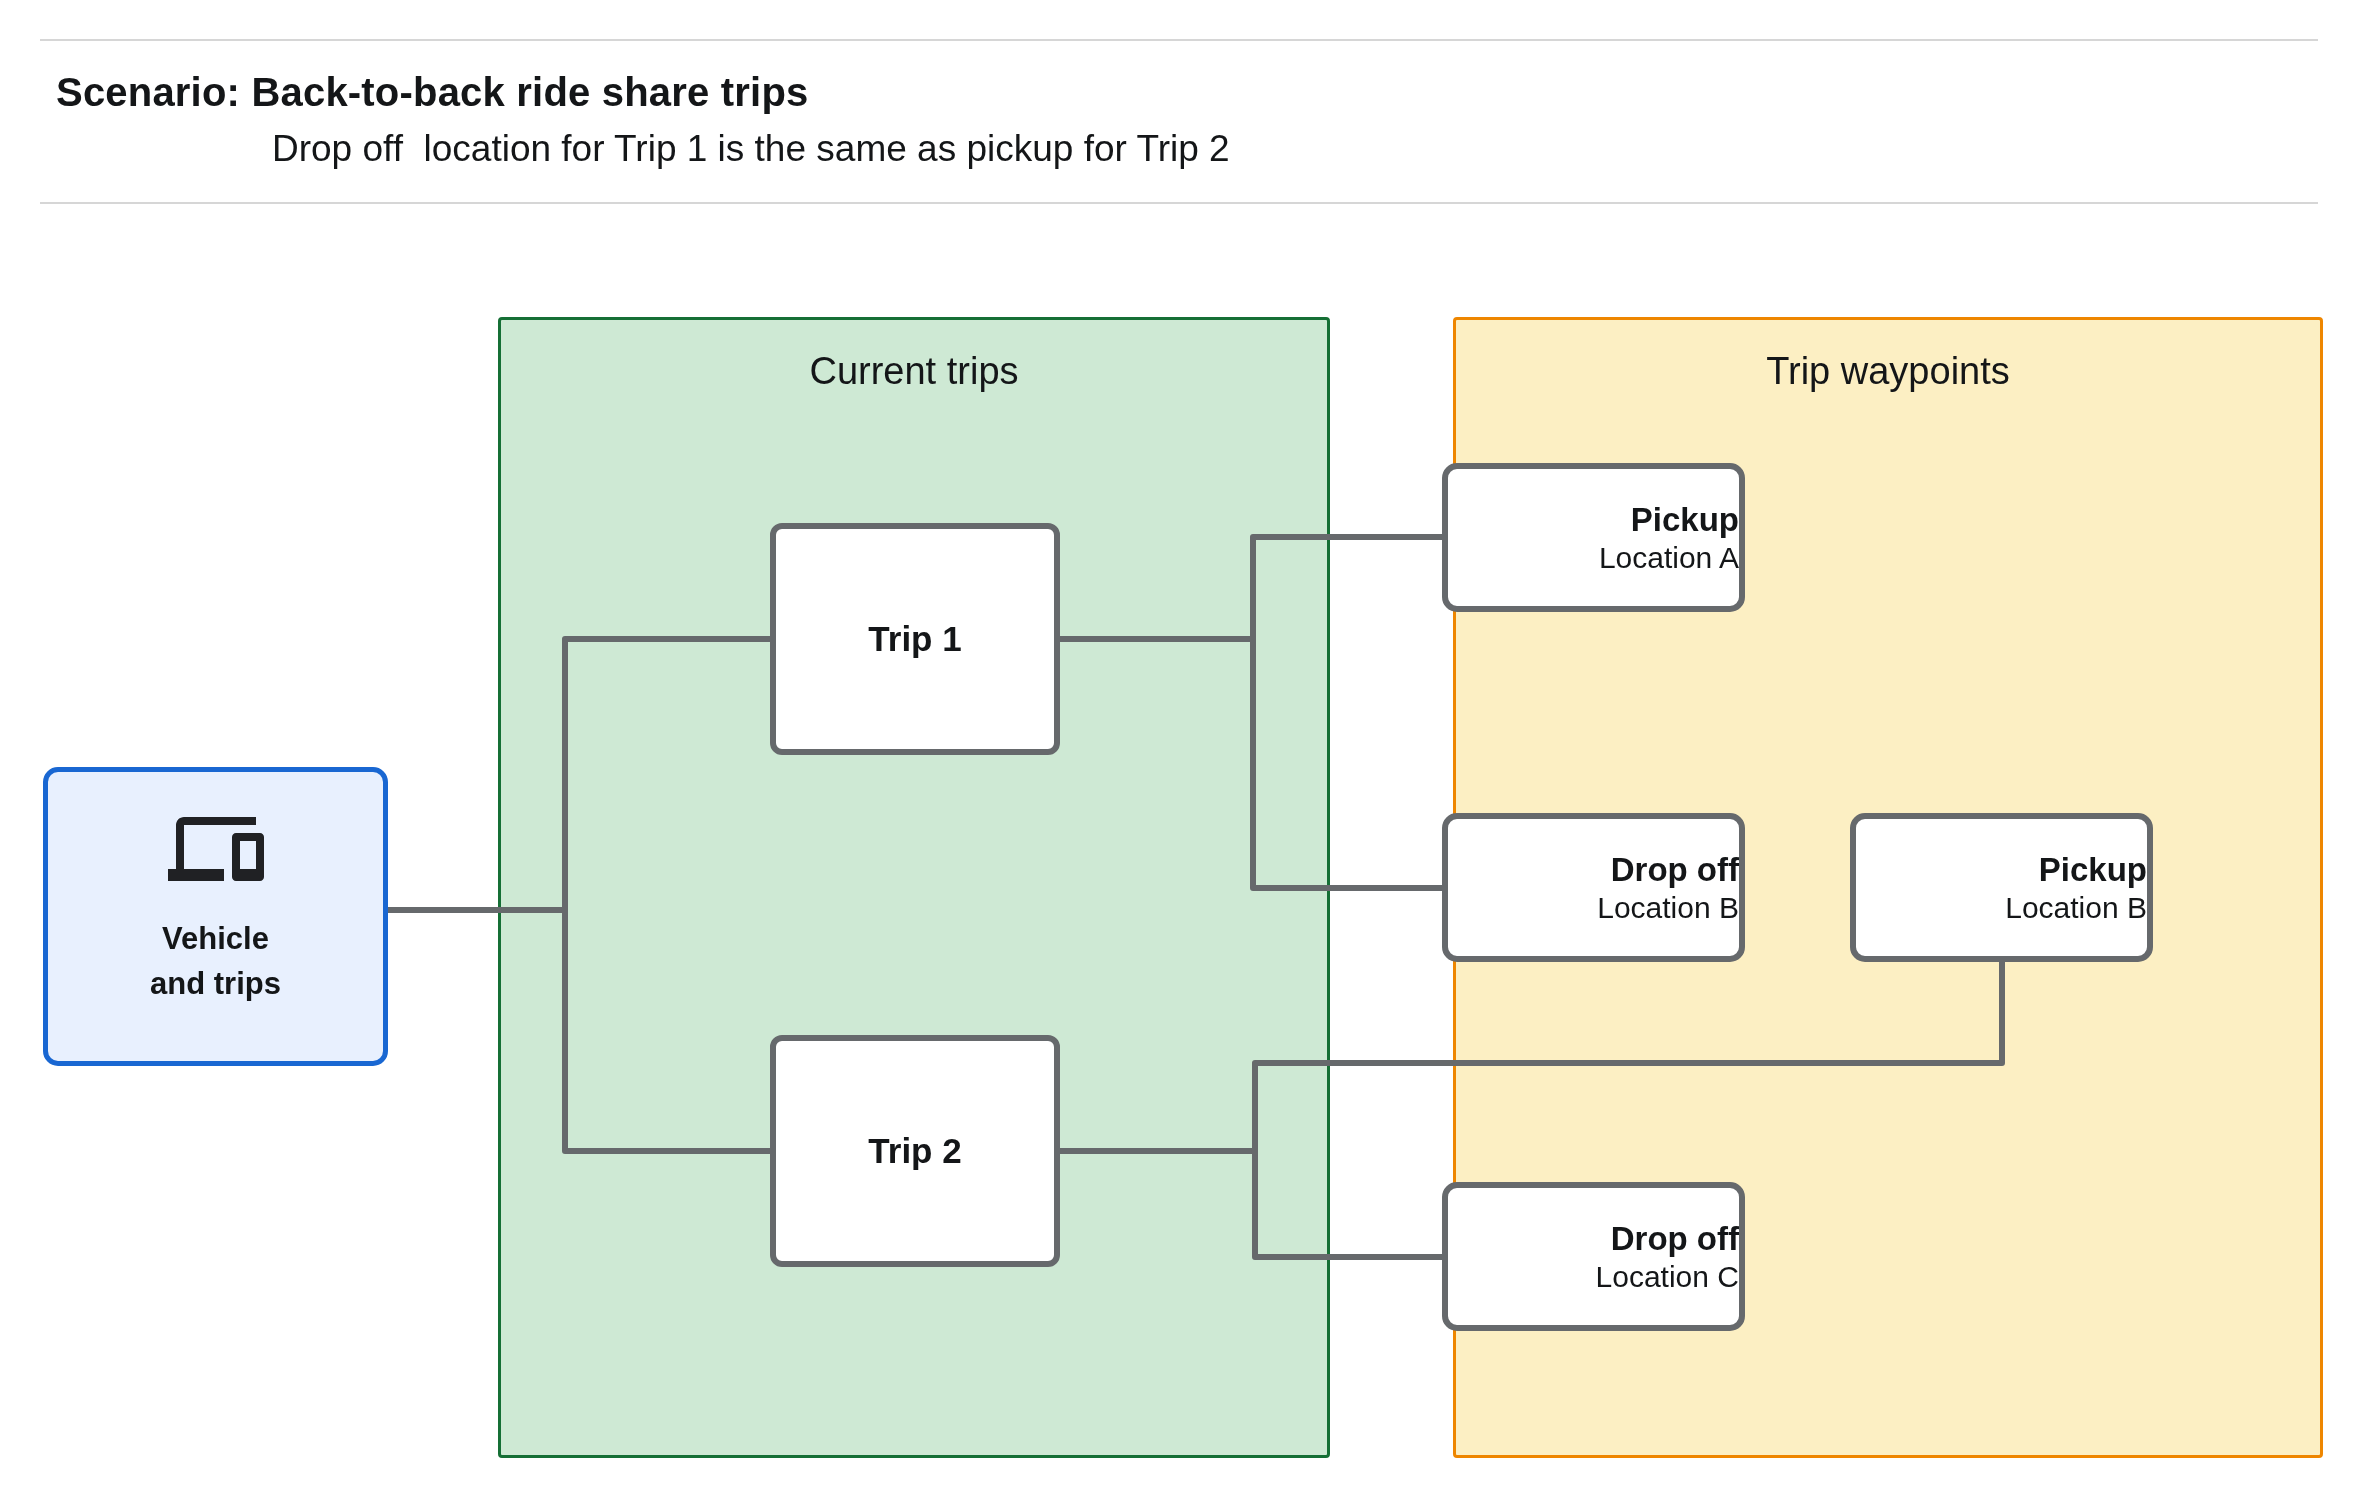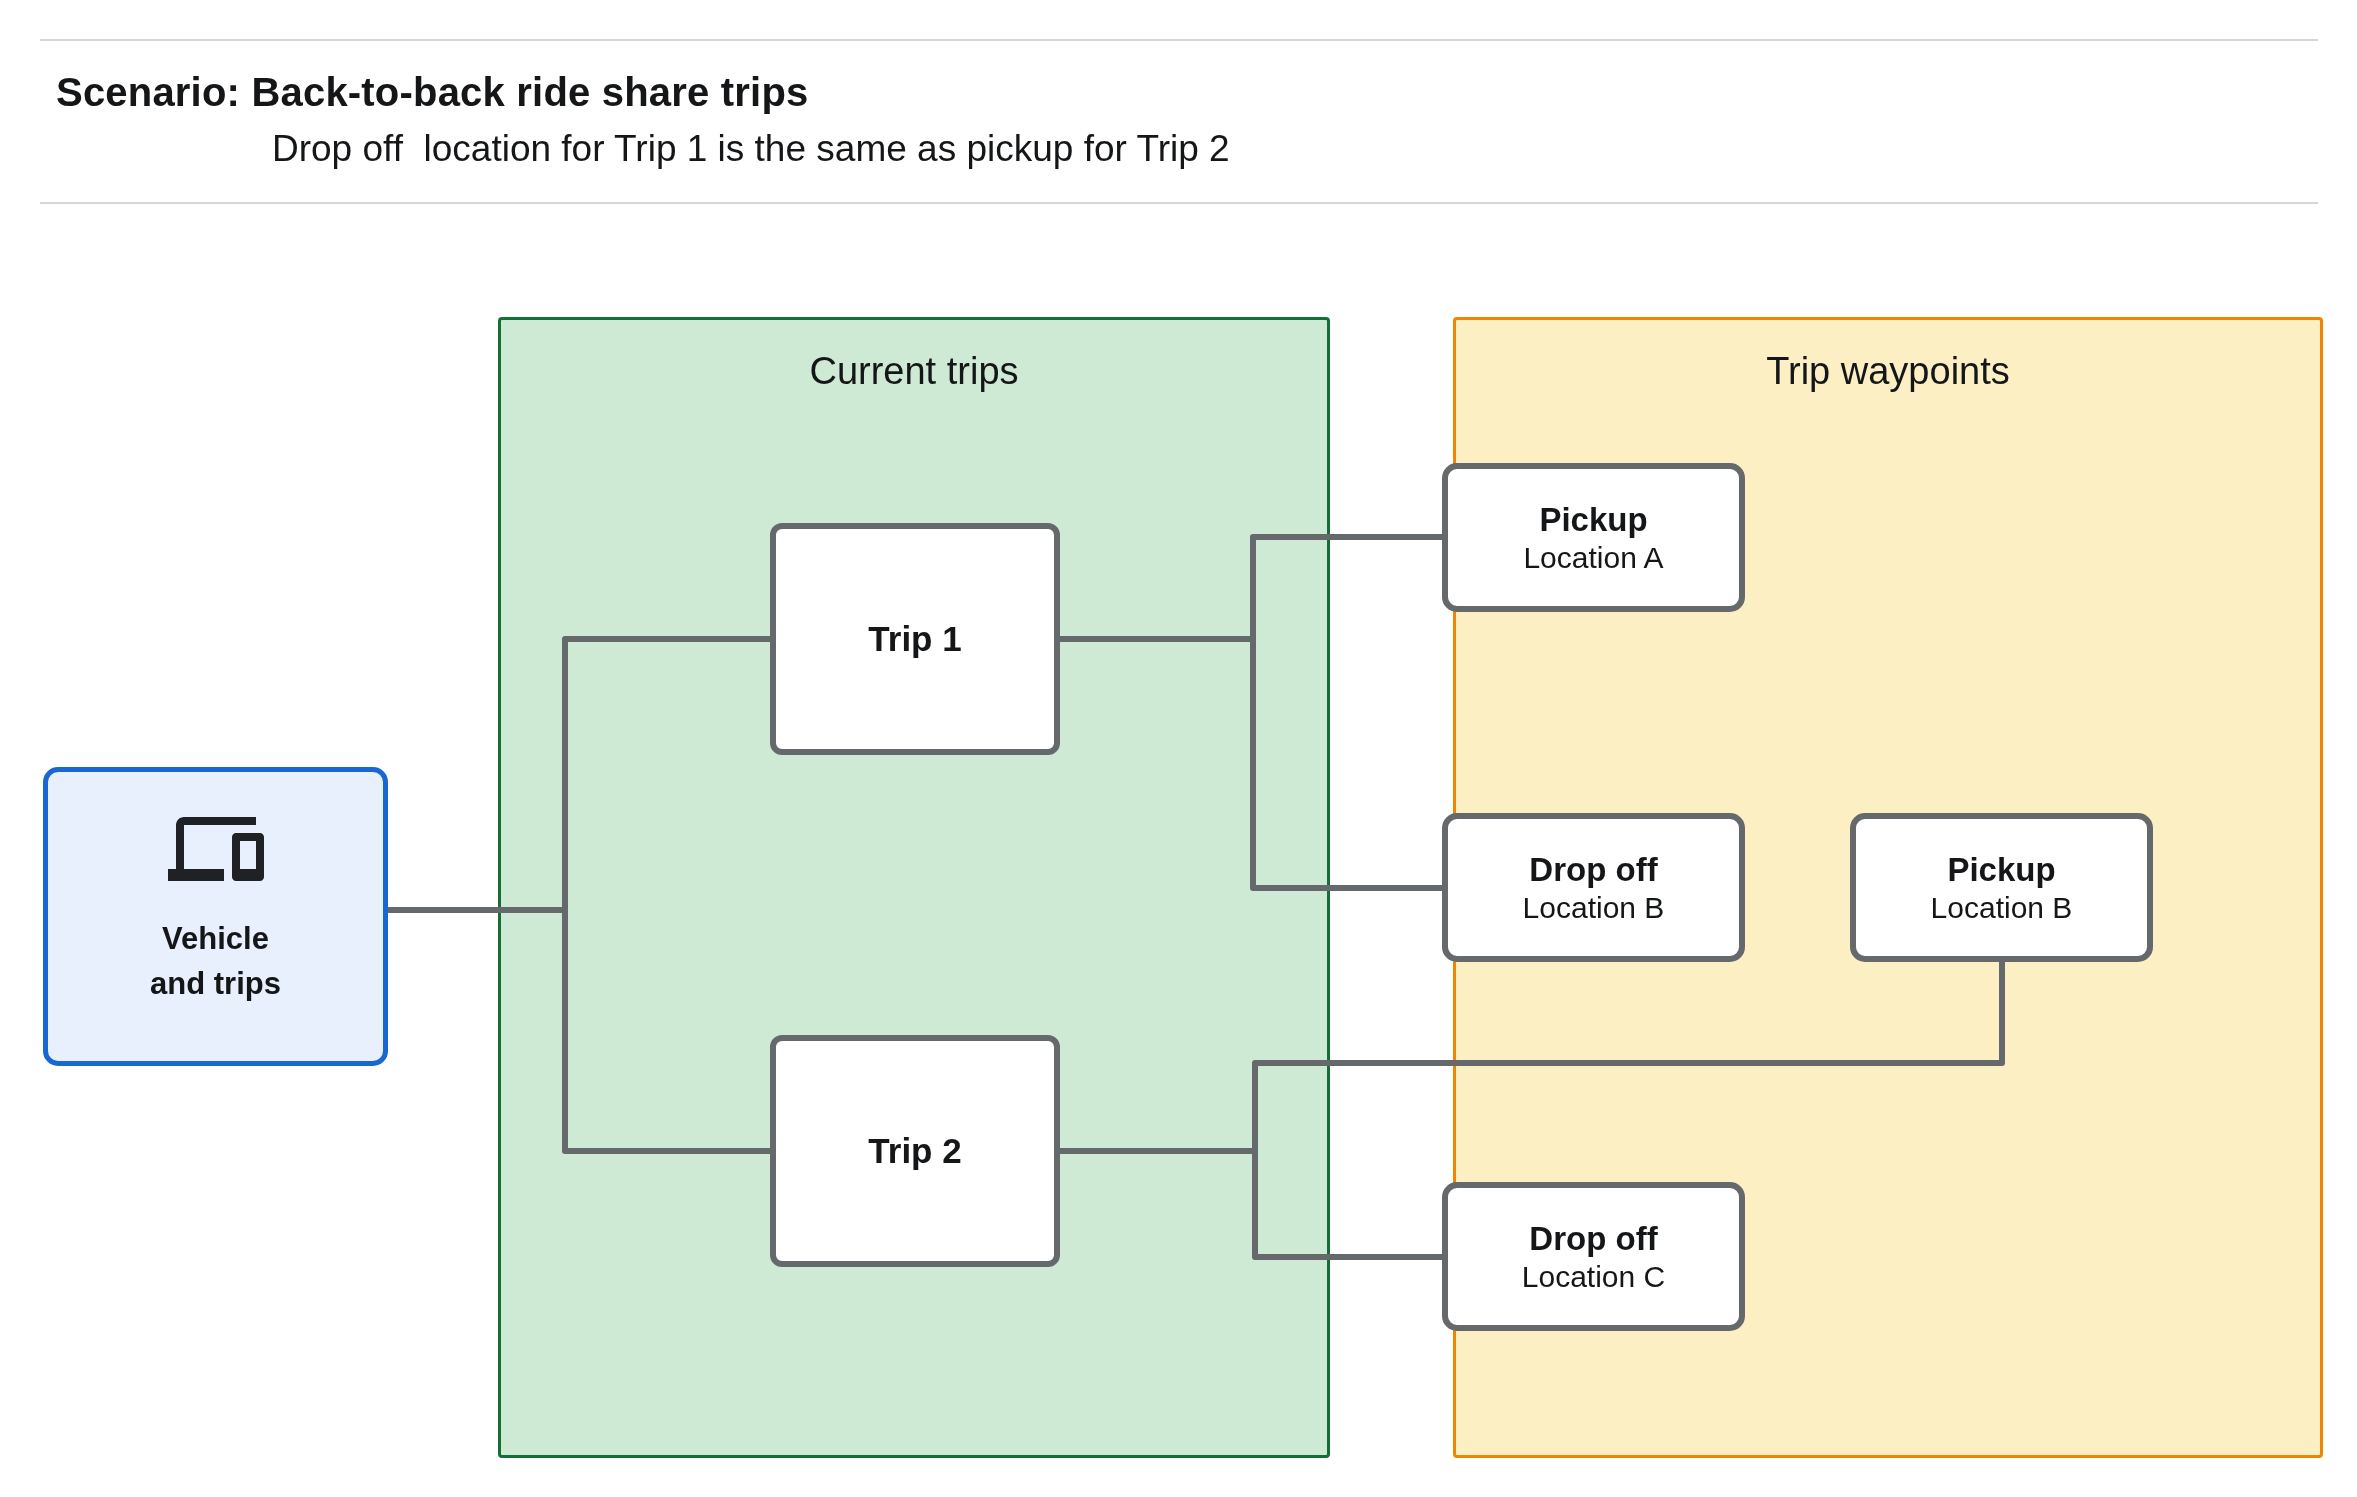--- a/index.html
+++ b/index.html
@@ -27,21 +27,21 @@
   .panel.orange{left:1453px;width:870px;background:var(--yellow-fill);border-color:var(--yellow-border);}
   .panel-title{position:absolute;top:30px;left:0;width:100%;text-align:center;font-size:38px;}
 
   .connectors{position:absolute;left:0;top:0;width:2357px;height:1497px;pointer-events:none;}
   .connectors path{fill:none;stroke:var(--line);stroke-width:6px;stroke-linejoin:round;stroke-linecap:butt;}
 
   .node{position:absolute;background:#fff;border:6px solid var(--box-border);border-radius:15px;
         display:flex;flex-direction:column;align-items:center;justify-content:center;text-align:center;}
   .node.trip{left:770px;width:290px;height:232px;border-radius:12px;}
   .trip-label{font-size:35px;font-weight:bold;}
-  .node.waypoint{width:303px;height:149px;gap:7px;}
+  .node.waypoint{width:303px;height:149px;gap:7px;align-items:flex-end;}
   .wp-type{font-size:33px;font-weight:bold;line-height:1;}
   .wp-loc{font-size:30px;line-height:1;}
 
   .vehicle-box{position:absolute;left:43px;top:767px;width:345px;height:299px;
         background:var(--blue-fill);border:5px solid var(--blue-border);border-radius:15px;
         display:flex;flex-direction:column;align-items:center;justify-content:center;}
   .devices-icon{width:96px;height:72px;color:var(--icon);margin-top:-14px;}
   .vehicle-label{margin-top:32px;font-size:31px;font-weight:bold;line-height:1.42;text-align:center;}
 </style>
 </head>

